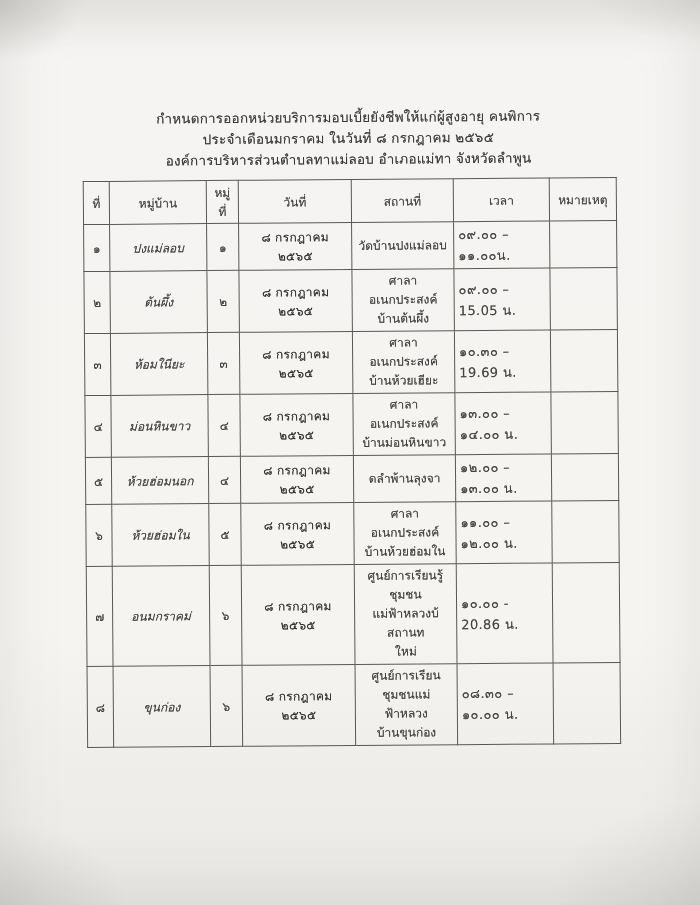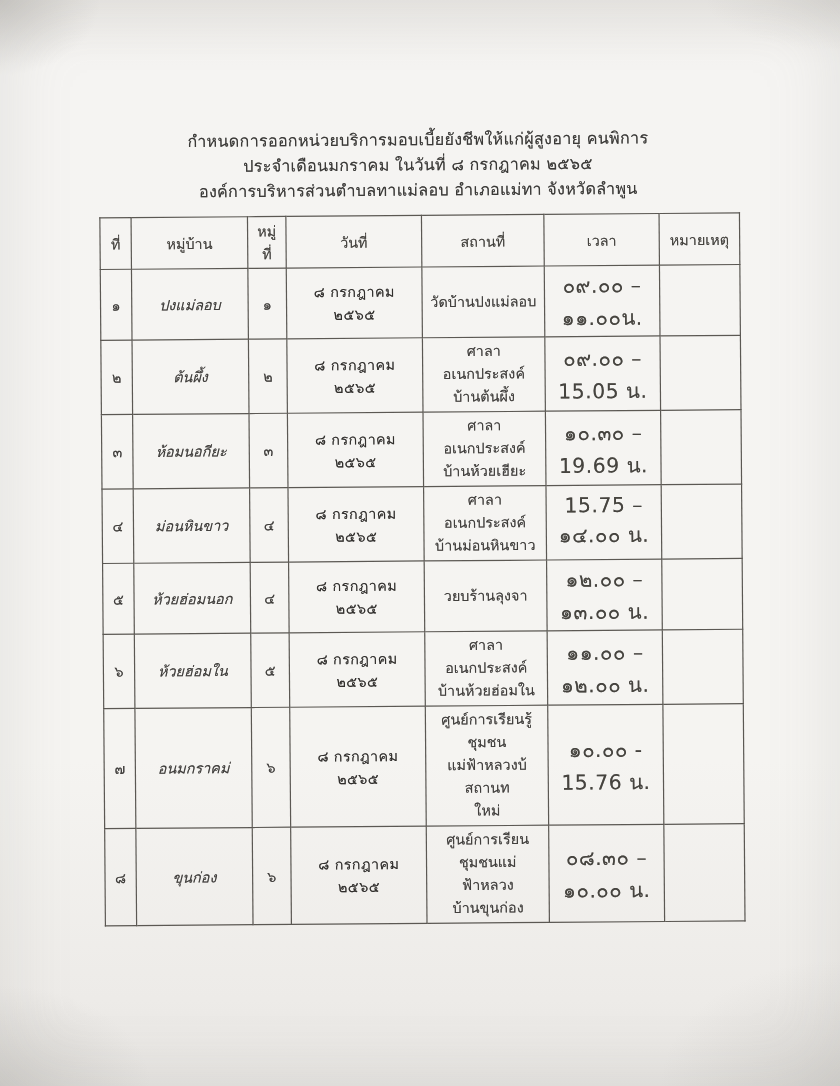--- a/index.html
+++ b/index.html
@@ -78,22 +78,21 @@
     color: #312f2d;
     letter-spacing: 0.3px;
     margin-left: 43px;
   }
   .cell-place {
     text-align: center;
     white-space: pre-line;
     line-height: 19px;
   }
   .cell-time {
-    text-align: center;
-    font-size: 17px;
+    font-size: 13px;
     letter-spacing: 0.4px;
     color: #46443f;
   }
   tr.h38 { height: 38px; }
   tr.h40 { height: 40px; }
   tr.h54 { height: 54px; }
   tr.h64 { height: 64px; }
 </style>
 </head>
 <body>
@@ -143,44 +142,44 @@
           <td class="cell-village">ต้นผึ้ง</td>
           <td class="cell-moo">๒</td>
           <td class="cell-date">๘ กรกฎาคม ๒๕๖๕</td>
           <td class="cell-place">ศาลาอเนกประสงค์
 บ้านต้นผึ้ง</td>
           <td class="cell-time">๐๙.๐๐ – 15.05 น.</td>
           <td class="cell-remark"></td>
         </tr>
         <tr class="h40">
           <td class="cell-no">๓</td>
-          <td class="cell-village">ห้อมนอกียะ</td>
+          <td class="cell-village">ห้อมในียะ</td>
           <td class="cell-moo">๓</td>
           <td class="cell-date">๘ กรกฎาคม ๒๕๖๕</td>
           <td class="cell-place">ศาลาอเนกประสงค์
 บ้านห้วยเฮียะ</td>
           <td class="cell-time">๑๐.๓๐ – 19.69 น.</td>
           <td class="cell-remark"></td>
         </tr>
         <tr class="h38">
           <td class="cell-no">๔</td>
           <td class="cell-village">ม่อนหินขาว</td>
           <td class="cell-moo">๔</td>
           <td class="cell-date">๘ กรกฎาคม ๒๕๖๕</td>
           <td class="cell-place">ศาลาอเนกประสงค์
 บ้านม่อนหินขาว</td>
-          <td class="cell-time">15.75 – ๑๔.๐๐ น.</td>
+          <td class="cell-time">๑๓.๐๐ – ๑๔.๐๐ น.</td>
           <td class="cell-remark"></td>
         </tr>
         <tr class="h38">
           <td class="cell-no">๕</td>
           <td class="cell-village">ห้วยฮ่อมนอก</td>
           <td class="cell-moo">๔</td>
           <td class="cell-date">๘ กรกฎาคม ๒๕๖๕</td>
-          <td class="cell-place">วยบร้านลุงจา</td>
+          <td class="cell-place">ดลำพ้านลุงจา</td>
           <td class="cell-time">๑๒.๐๐ – ๑๓.๐๐ น.</td>
           <td class="cell-remark"></td>
         </tr>
         <tr class="h40">
           <td class="cell-no">๖</td>
           <td class="cell-village">ห้วยฮ่อมใน</td>
           <td class="cell-moo">๕</td>
           <td class="cell-date">๘ กรกฎาคม ๒๕๖๕</td>
           <td class="cell-place">ศาลาอเนกประสงค์
 บ้านห้วยฮ่อมใน</td>
@@ -188,21 +187,21 @@
           <td class="cell-remark"></td>
         </tr>
         <tr class="h54">
           <td class="cell-no">๗</td>
           <td class="cell-village">อนมกราคม่</td>
           <td class="cell-moo">๖</td>
           <td class="cell-date">๘ กรกฎาคม ๒๕๖๕</td>
           <td class="cell-place">ศูนย์การเรียนรู้ชุมชน
 แม่ฟ้าหลวงบ้สถานท
 ใหม่</td>
-          <td class="cell-time">๑๐.๐๐ - 15.76 น.</td>
+          <td class="cell-time">๑๐.๐๐ - 20.86 น.</td>
           <td class="cell-remark"></td>
         </tr>
         <tr class="h64">
           <td class="cell-no">๘</td>
           <td class="cell-village">ขุนก่อง</td>
           <td class="cell-moo">๖</td>
           <td class="cell-date">๘ กรกฎาคม ๒๕๖๕</td>
           <td class="cell-place">ศูนย์การเรียนชุมชนแม่
 ฟ้าหลวง
 บ้านขุนก่อง</td>

